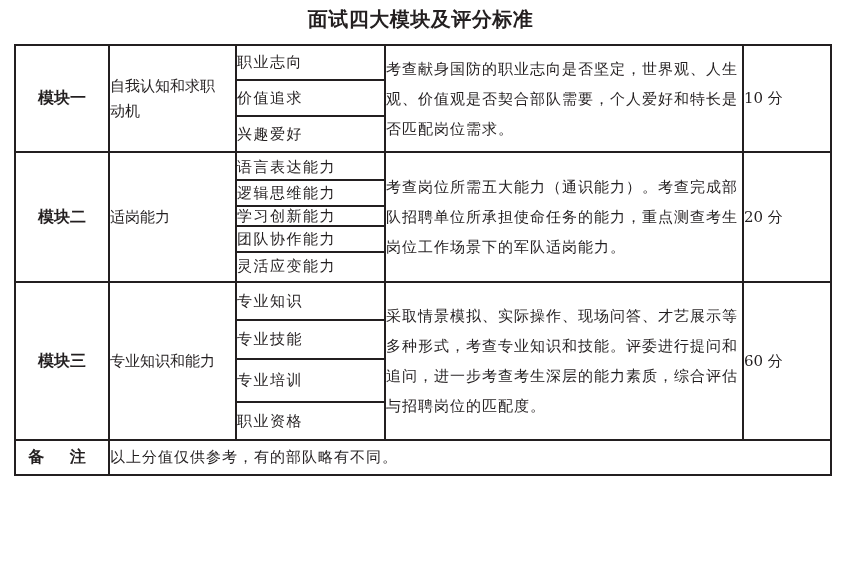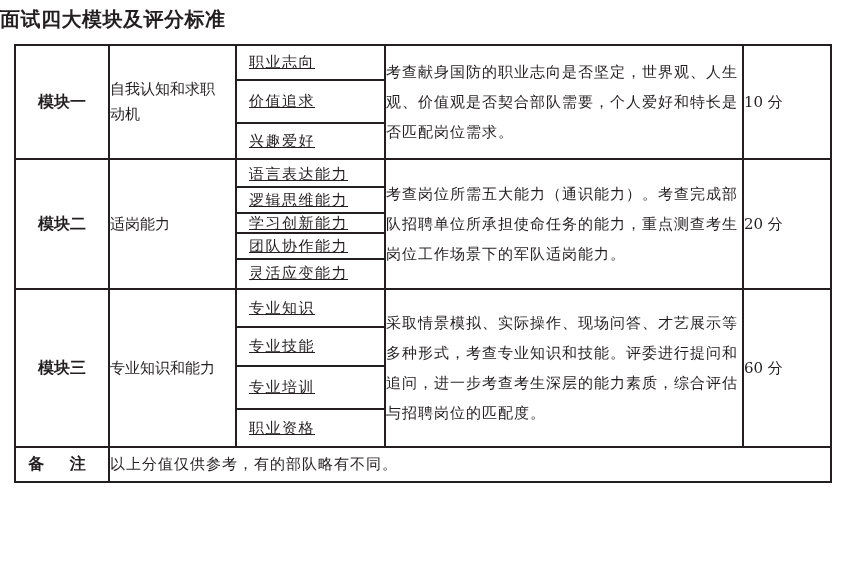--- a/index.html
+++ b/index.html
@@ -1,31 +1,31 @@
 <!DOCTYPE html>
 <html><head>
 <meta charset="utf-8">
 <style>
   html, body { margin:0; padding:0; background:#ffffff; }
   body { width:841px; height:565px; position:relative; overflow:hidden;
          font-family:"DejaVu Serif", "Liberation Serif", serif; color:#231f20; }
-  .title { position:absolute; left:0; top:6px; width:841px; text-align:left;
+  .title { position:absolute; left:0; top:6px; width:841px; text-align:center;
            font-family:"DejaVu Sans", "Liberation Sans", sans-serif;
            font-size:20px; font-weight:bold; color:#231f20; letter-spacing:0.5px; }
   table.main { position:absolute; left:14px; top:44px; border-collapse:collapse;
                table-layout:fixed; width:816px; }
   table.main td, table.main th { border:2px solid #231f20; padding:0; vertical-align:middle; }
   th { font-family:"DejaVu Sans", "Liberation Sans", sans-serif; font-weight:normal;
        font-size:16px; height:23px; text-align:center; letter-spacing:8px; }
   td.mod { font-family:"DejaVu Sans", "Liberation Sans", sans-serif; font-weight:bold;
            font-size:16px; text-align:center; }
   td.name { font-size:15px; padding-left:14px; line-height:25px; }
   td.subs { padding:0; }
-  .sub { display:flex; align-items:center; padding-left:12px; font-size:15px;
-         letter-spacing:1.5px; border-bottom:2px solid #231f20; box-sizing:border-box;text-decoration:underline; }
+  .sub { display:flex; align-items:center; font-size:15px;
+         letter-spacing:1.5px; border-bottom:2px solid #231f20; box-sizing:border-box; }
   .sub:last-child { border-bottom:none; }
   td.desc { font-size:15px; line-height:30px; padding:2px 12px 2px 14px; letter-spacing:1px; }
   td.score { font-size:15px; padding-left:14px; }
   td.remark-label { font-family:"DejaVu Sans", "Liberation Sans", sans-serif; font-weight:bold;
                     font-size:16px; text-align:center; letter-spacing:10px; height:33px;border-radius:7px; }
   td.remark { font-size:15px; padding-left:14px; letter-spacing:1px; }
   td.wide-desc { font-size:15px; line-height:27px; padding:0 10px 0 14px; letter-spacing:1.5px; }
 </style>
 </head>
 <body>
@@ -40,21 +40,21 @@
     <col style="width:358px">
     <col style="width:88px">
   </colgroup>
   <tbody>
 
   <tr style="height:104px">
     <td class="mod">模块一</td>
     <td class="name" style="padding-right:11px">自我认知和求职动机</td>
     <td class="subs">
       <div class="sub" style="height:35px">职业志向</div>
-      <div class="sub" style="height:43px">价值追求</div>
+      <div class="sub" style="height:36px">价值追求</div>
       <div class="sub" style="height:34px">兴趣爱好</div>
     </td>
     <td class="desc">考查献身国防的职业志向是否坚定，世界观、人生观、价值观是否契合部队需要，个人爱好和特长是否匹配岗位需求。</td>
     <td class="score">10 分</td>
   </tr>
 
   <tr style="height:130px">
     <td class="mod">模块二</td>
     <td class="name">适岗能力</td>
     <td class="subs">

